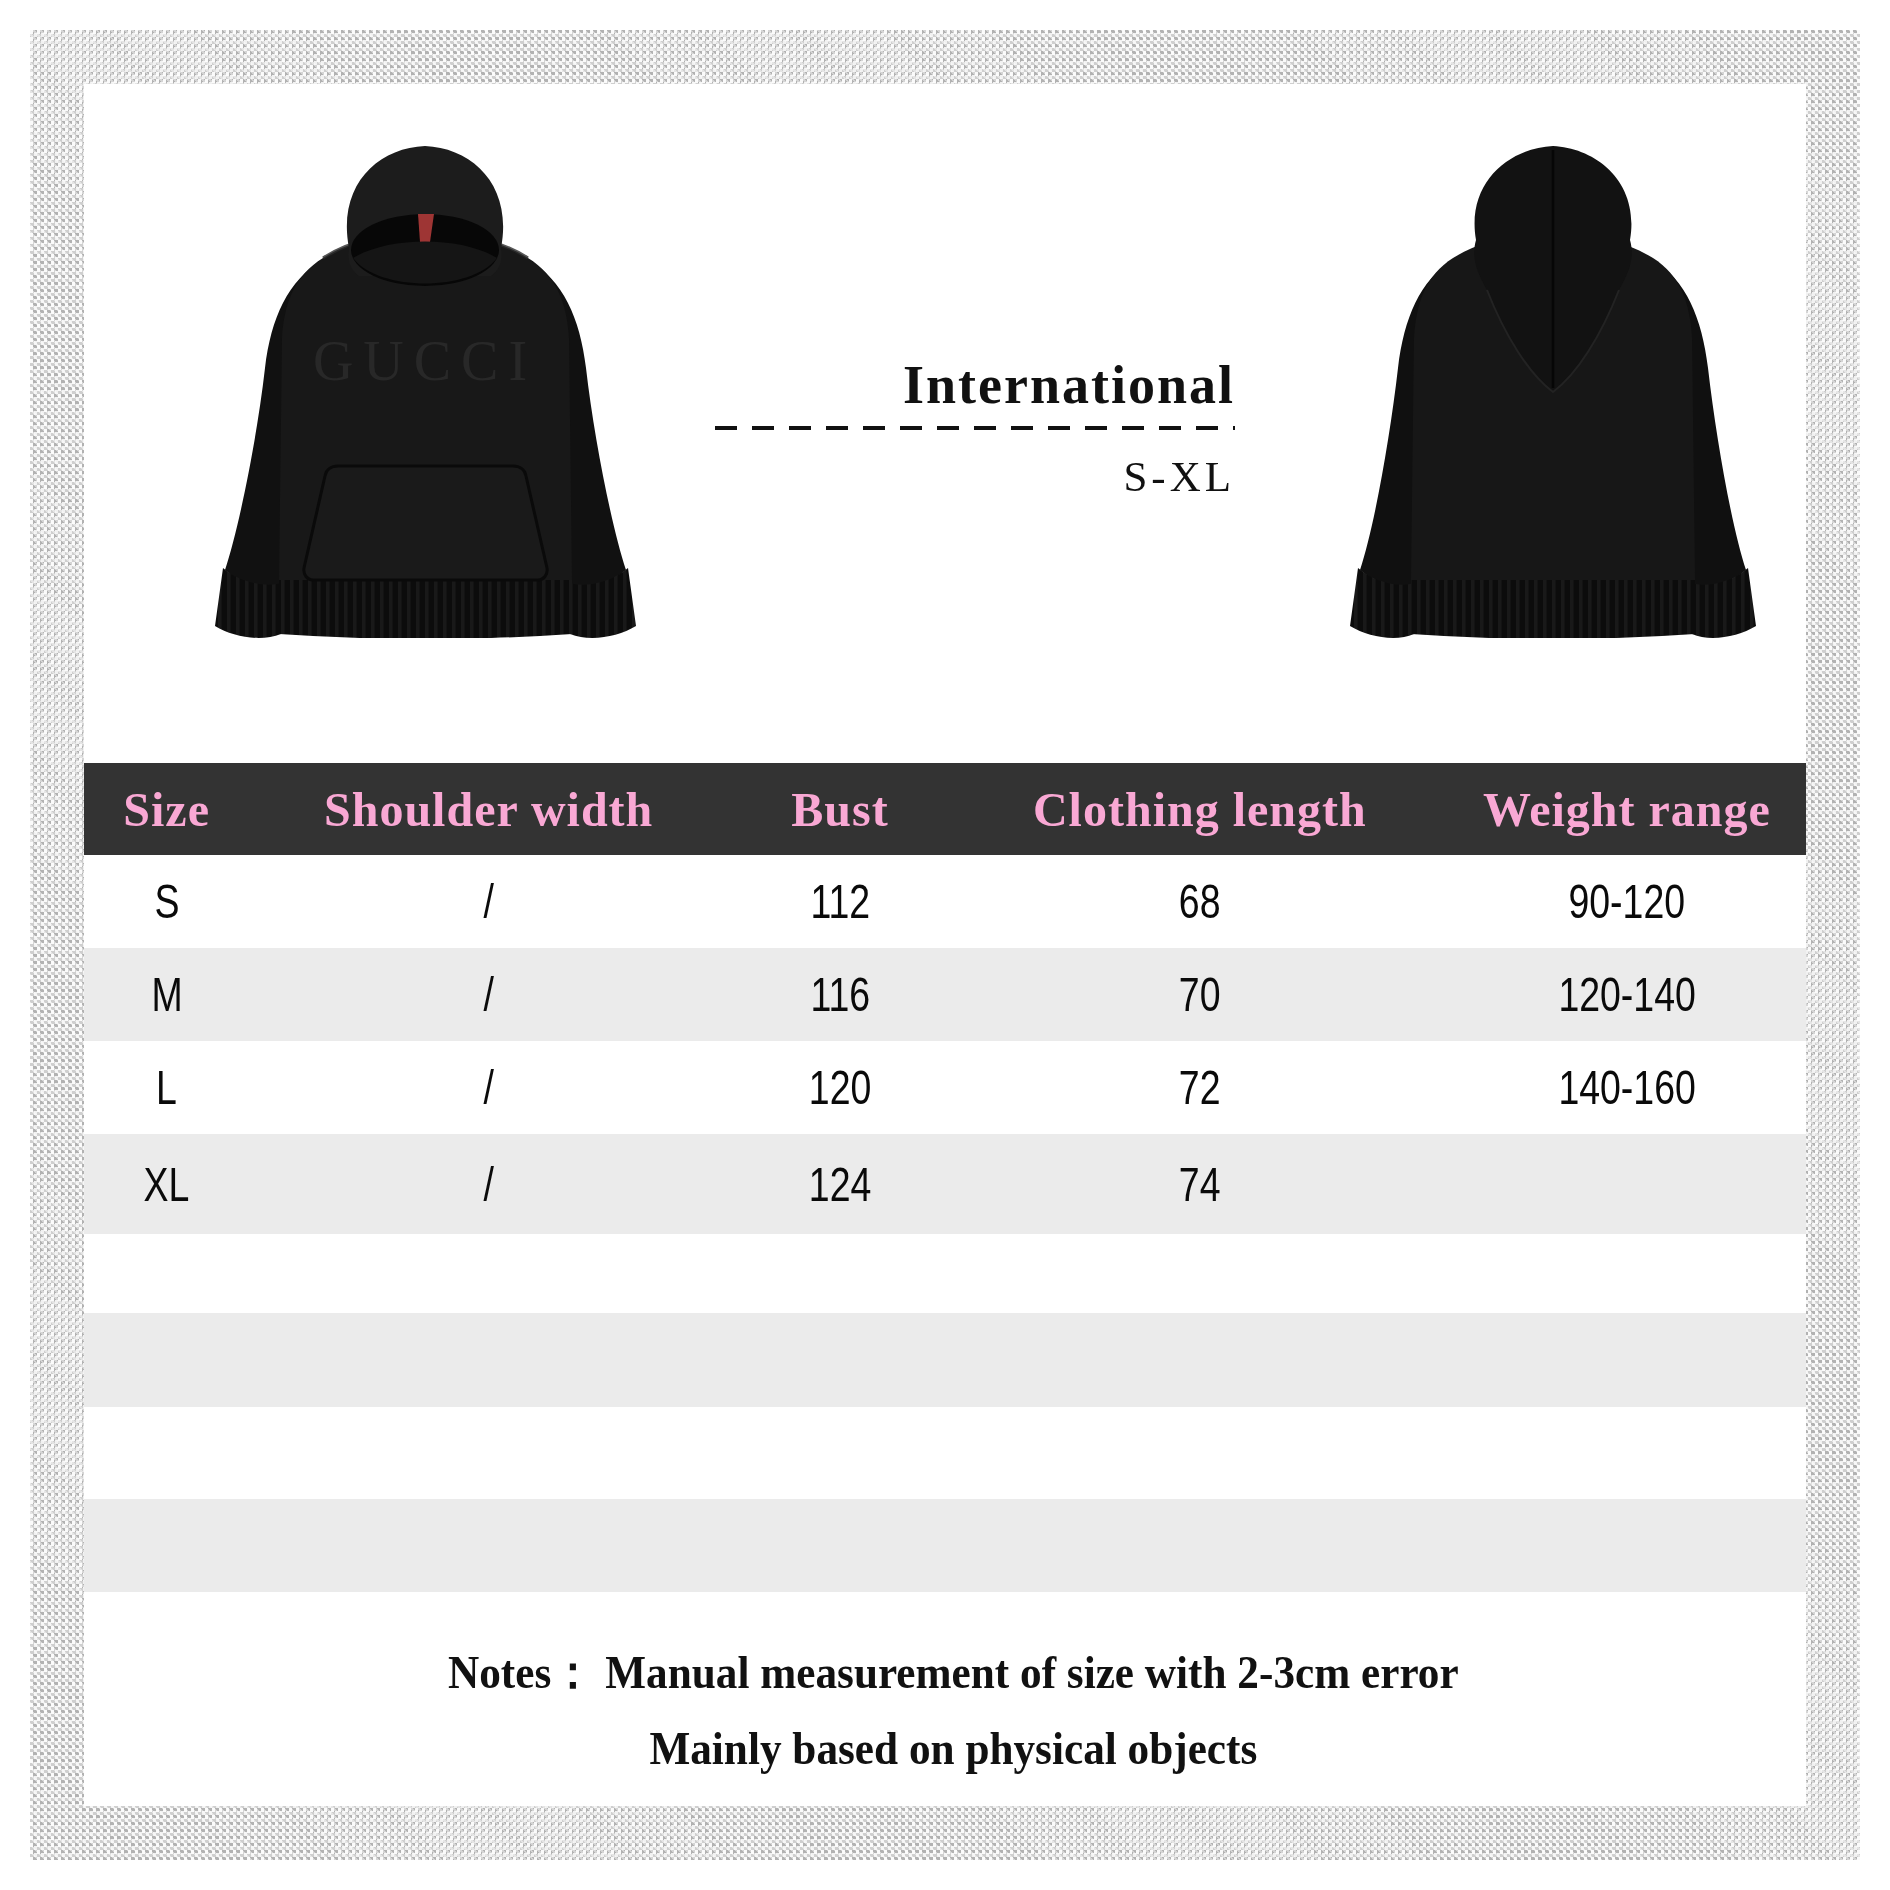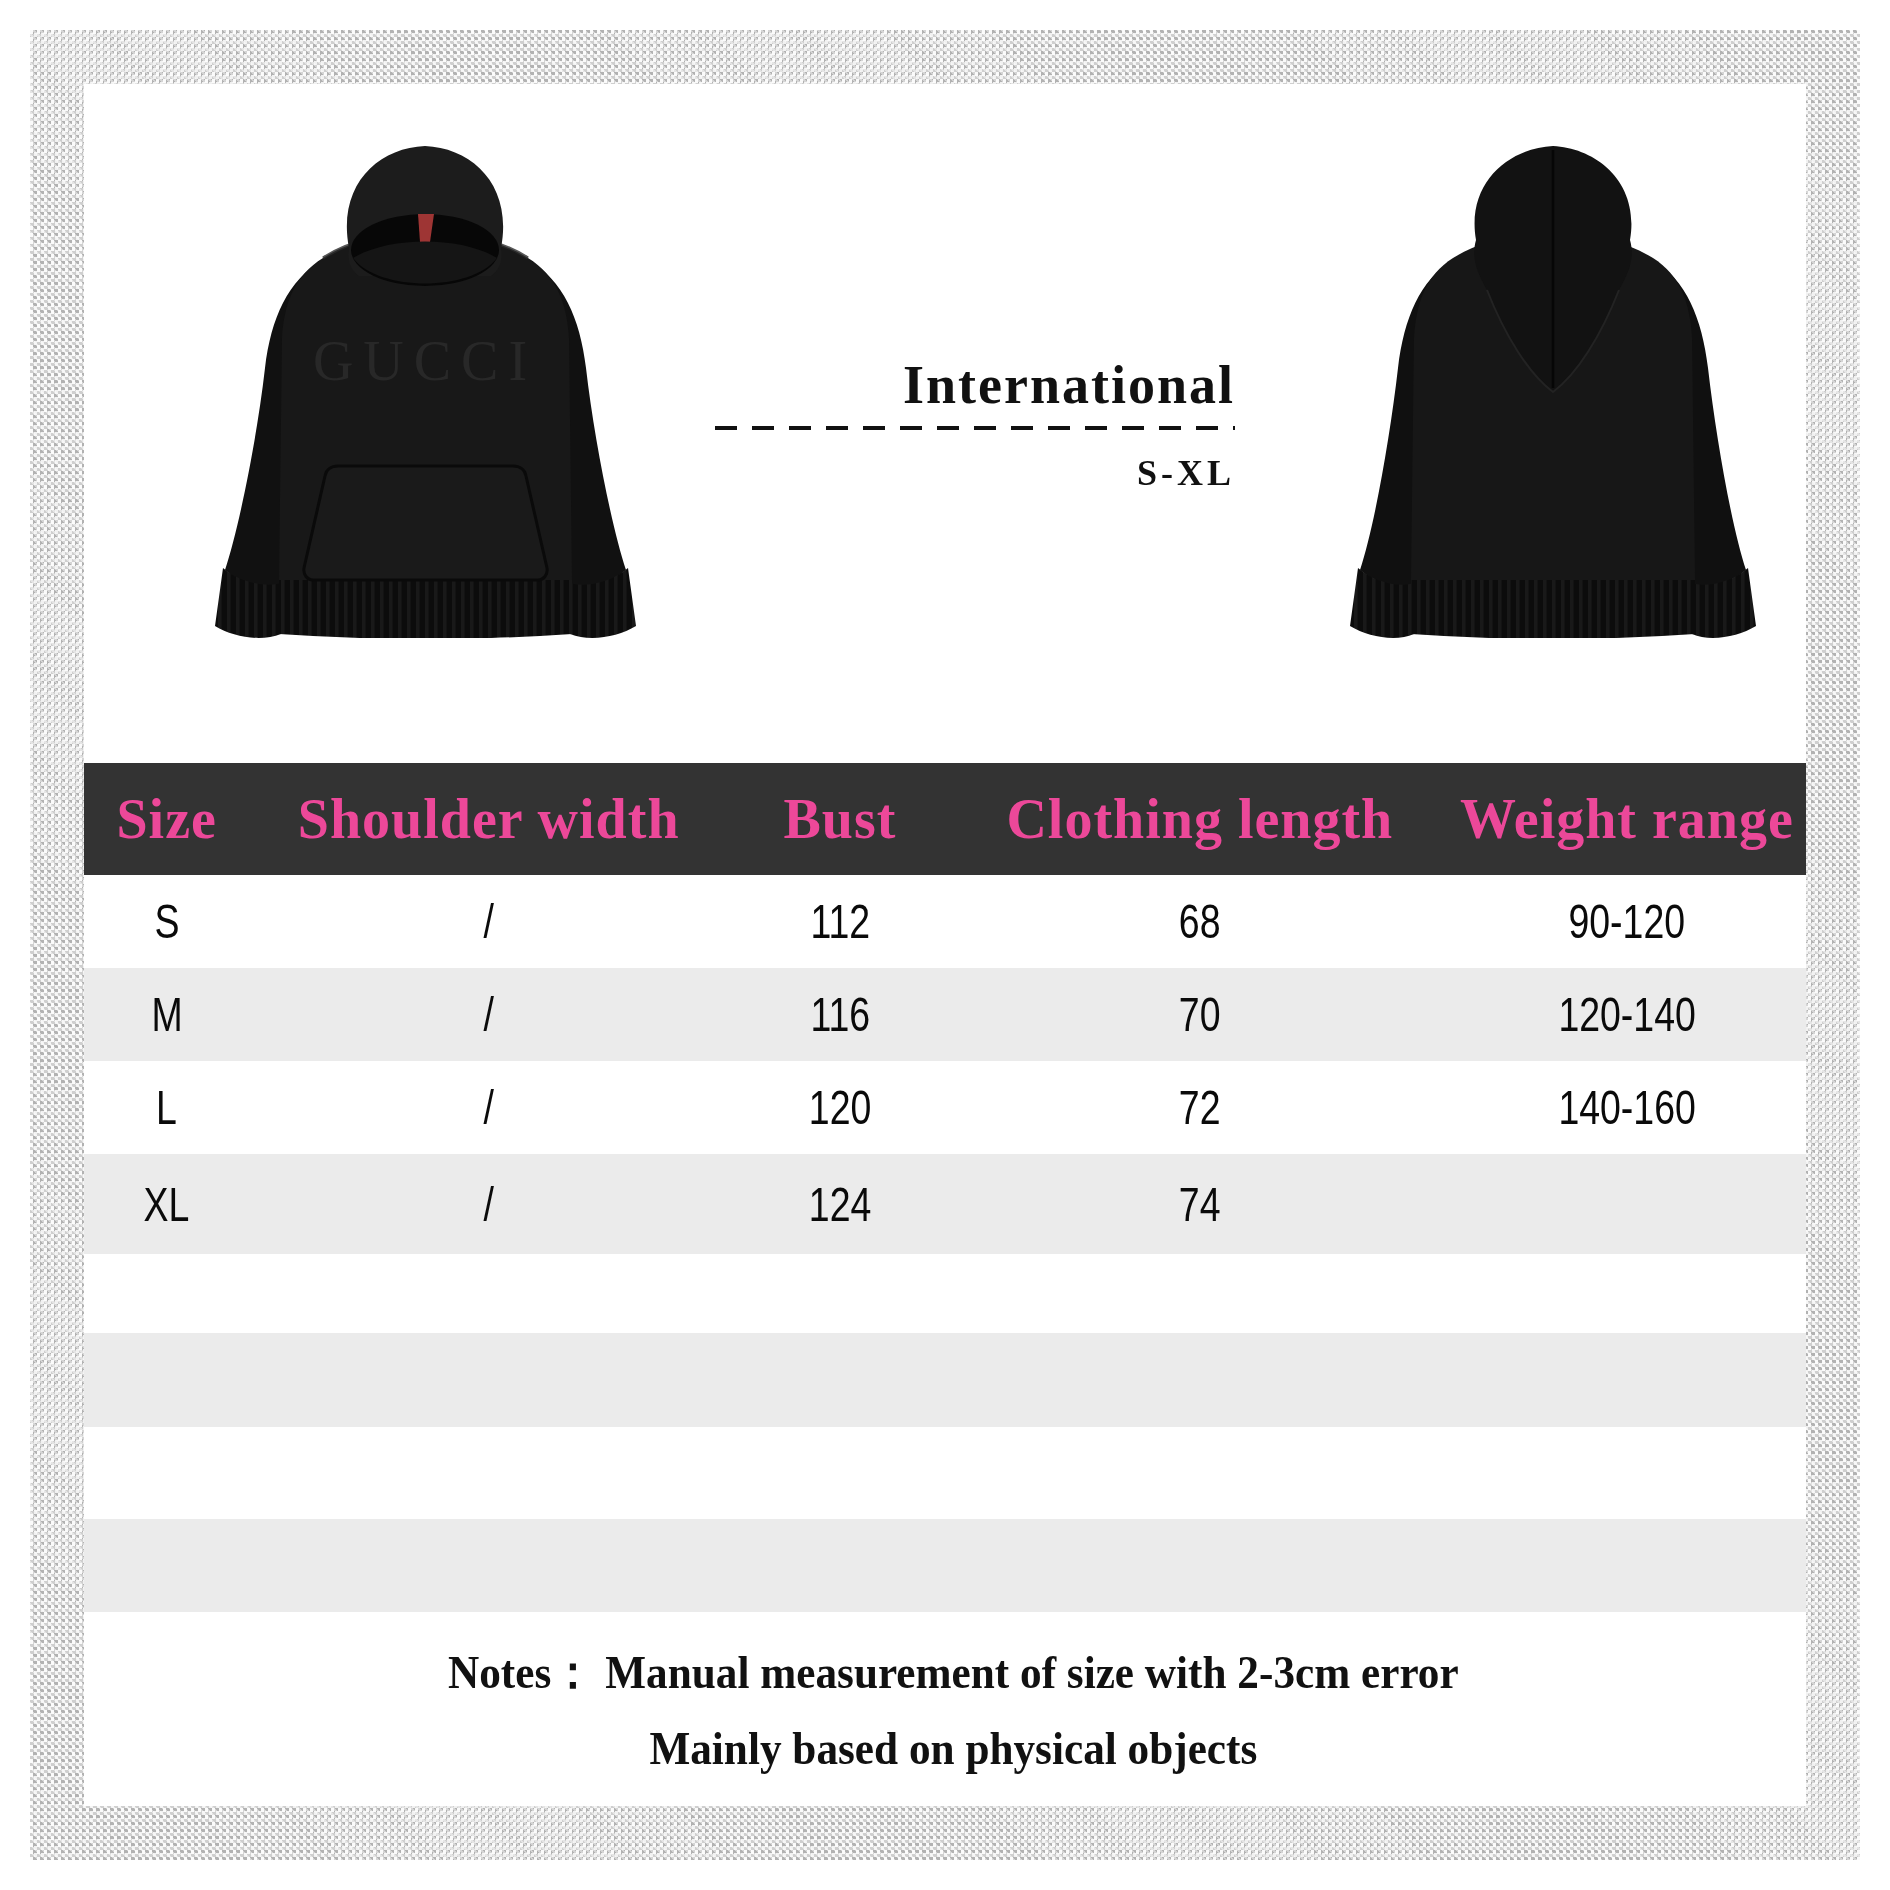--- a/index.html
+++ b/index.html
@@ -20,27 +20,27 @@
   
   .hoodie{position:absolute;}
   .hoodie-front{left:173px;top:128px;width:505px;height:510px;}
   .hoodie-back{left:1318px;top:138px;width:470px;height:500px;}
 
   
   .title-block{position:absolute;left:715px;top:352px;width:520px;text-align:right;}
   .title-line{font-size:54px;line-height:66px;font-weight:bold;letter-spacing:2px;color:#111;}
   .title-divider{height:4px;margin-top:8px;
     background:repeating-linear-gradient(90deg,#111 0 22px,transparent 22px 37px);}
-  .size-range{margin-top:22px;font-size:36px;font-weight:bold;letter-spacing:4px;color:#111;}
+  .size-range{margin-top:22px;font-size:43px;font-weight:normal;letter-spacing:4px;color:#111;}
 
   
   .size-table{position:absolute;left:84px;right:84px;top:763px;}
   .grid-row{display:grid;grid-template-columns:9.6% 27.8% 13% 28.8% 20.8%;align-items:center;}
-  .thead{height:112px;background:var(--header-bg,#333333);color:#ec4899;
-    font-weight:bold;font-size:56px;letter-spacing:1px;}
+  .thead{height:92px;background:var(--header-bg,#333333);color:#f9a8d4;
+    font-weight:bold;font-size:48px;letter-spacing:1px;}
   .hcell{text-align:center;}
   .trow{font-family:"Liberation Sans",sans-serif;font-size:48px;color:var(--text,#0a0a0a);}
   .trow .cell{text-align:center;}
   .trow .cell span{display:inline-block;transform:scaleX(0.78);}
   .stripe{background:var(--stripe,#ebebeb);}
 
   
   .notes{position:absolute;left:100px;right:84px;top:1634px;text-align:center;
     font-weight:bold;font-size:47px;line-height:76px;color:#111;}
   .notes span{display:inline-block;transform:scaleX(0.92);white-space:nowrap;}

